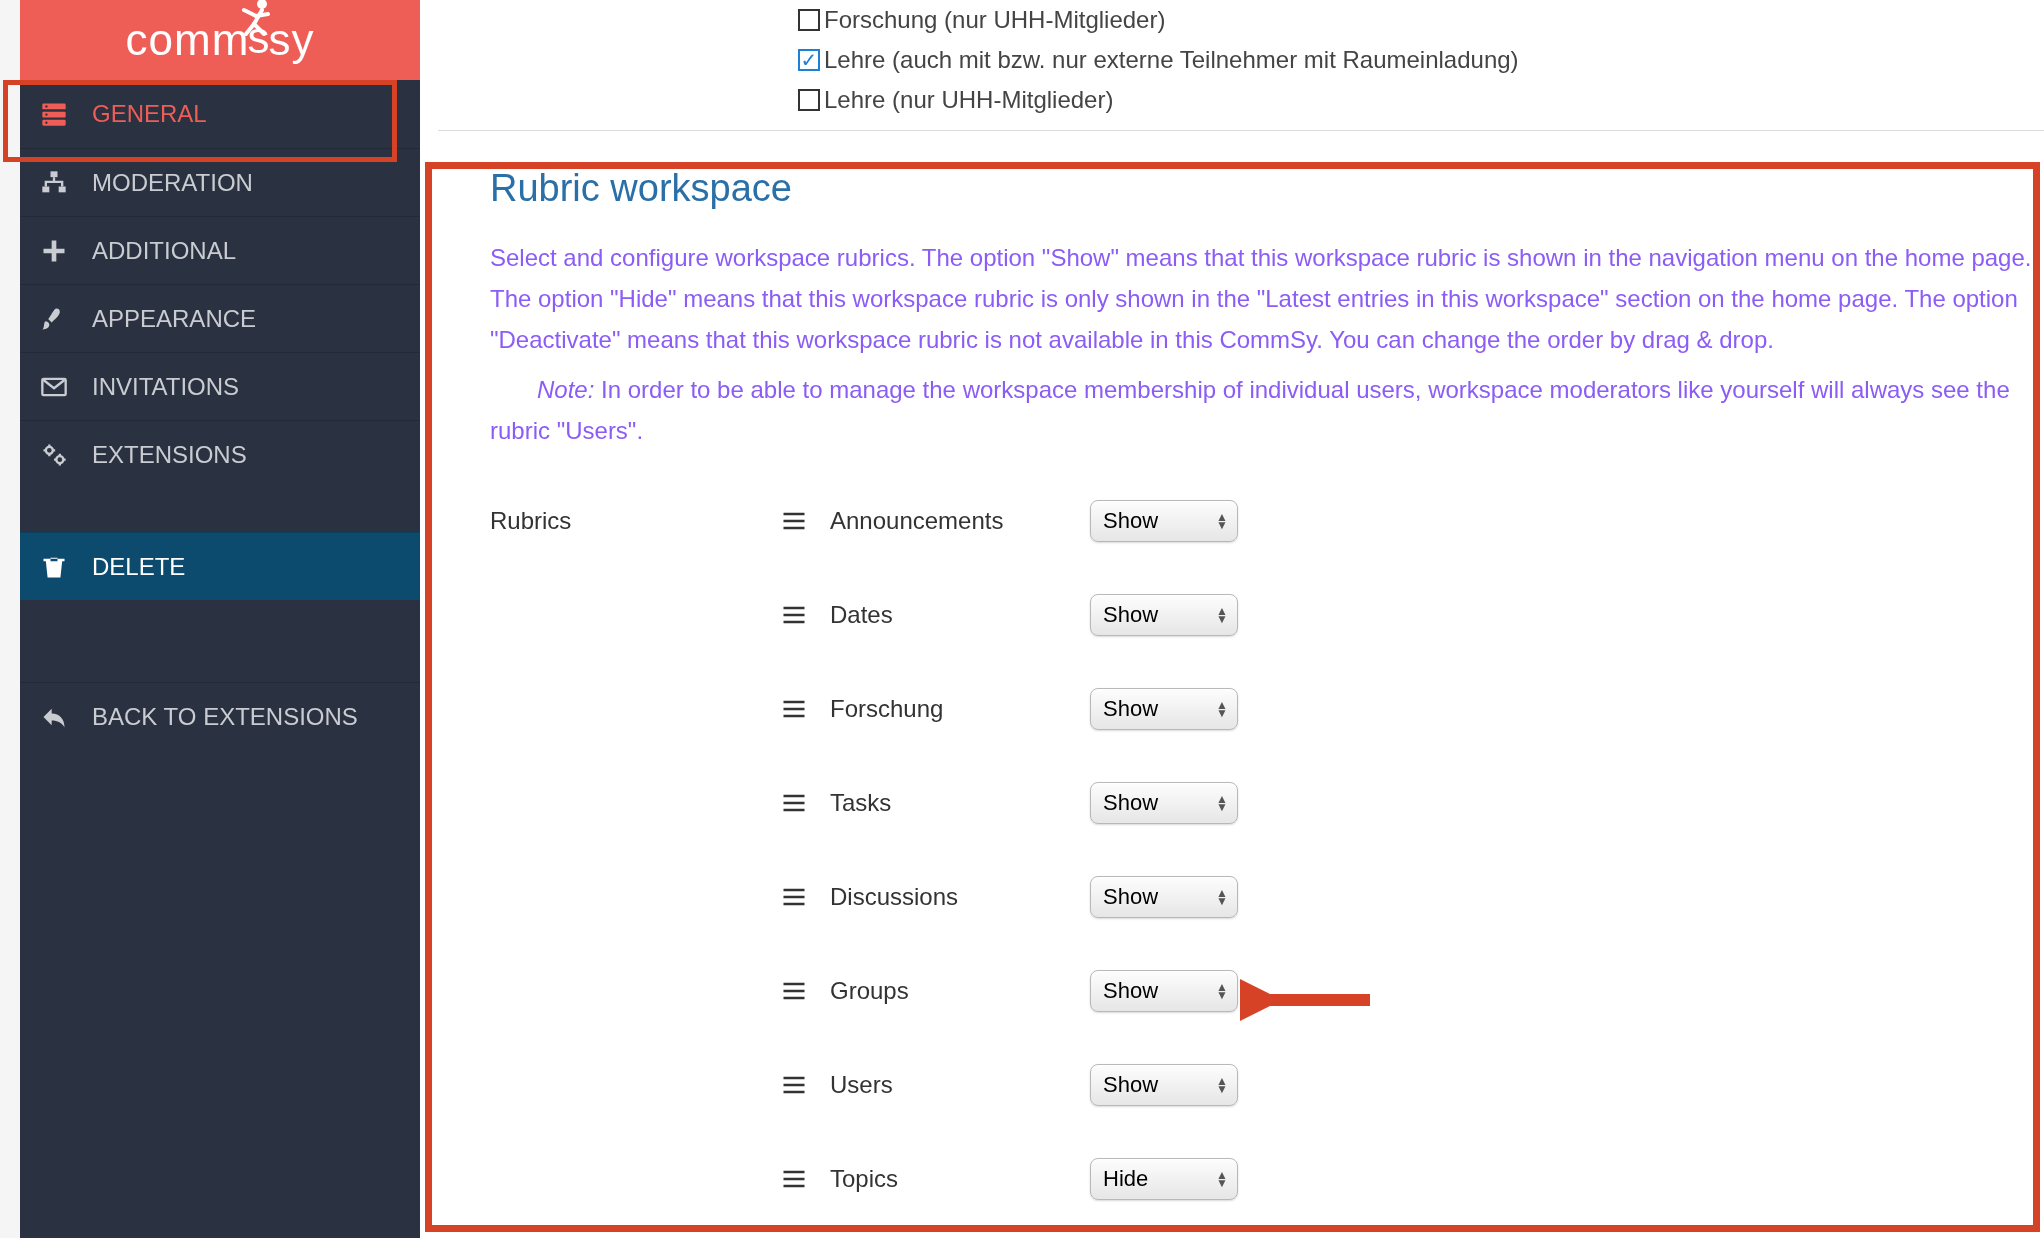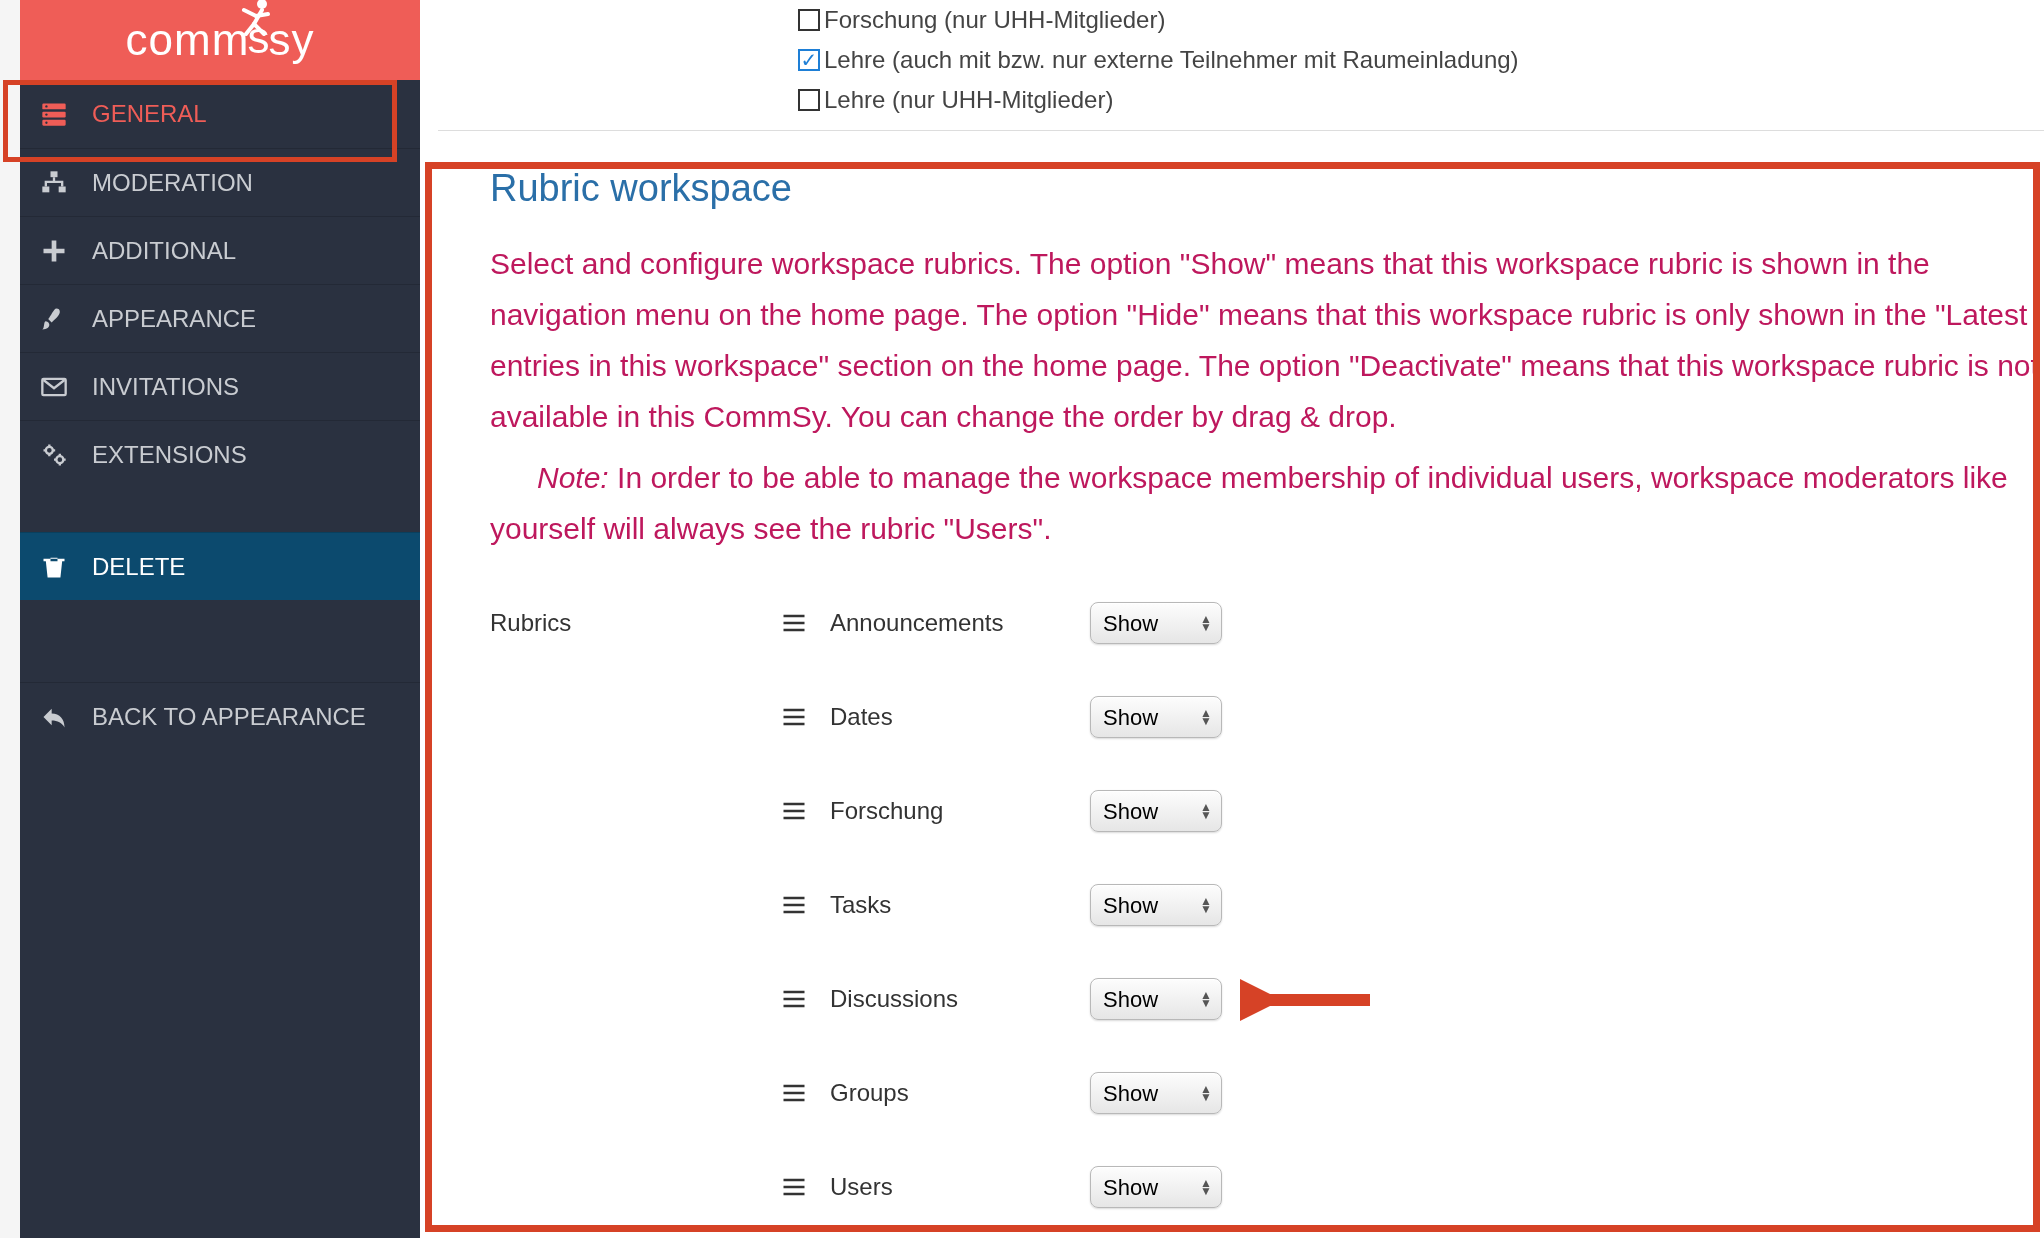--- a/index.html
+++ b/index.html
@@ -26,29 +26,29 @@
 
   
   .main { flex: 1; padding: 0 0 0 18px; overflow: hidden; position: relative; background:#fff; }
   .checkbox-block { padding: 0 0 10px 360px; border-bottom: 1px solid #ddd; margin-right: -20px;}
   .cb-row { display: flex; align-items: center; height: 40px; font-size: 24px; color: #444; }
   .cb { width: 22px; height: 22px; border: 2px solid #333; margin-right: 4px; display:flex; align-items:center; justify-content:center; font-size:20px; background:#fff; }
   .cb.checked { color:#1e7fd6; border-color:#1e7fd6;}
 
   .section { padding: 36px 0 0 52px; }
   .section h2 { color: #2a6fa8; font-size: 38px; font-weight: 400; margin-bottom: 28px; }
-  .section p { font-size: 30px; color: #be185d; line-height: 1.7; margin-bottom: 10px; }
+  .section p { font-size: 24px; color: #8b5cf6; line-height: 1.7; margin-bottom: 10px; }
   .section p.note b { font-style: italic; font-weight:400;margin-left:47px; }
 
   .rubric-table { display: grid; grid-template-columns: 290px 50px 260px 180px; row-gap: 52px; align-items: center; margin-top: 48px; font-size: 24px; color:#333;}
   .rubric-table .label-col { font-weight: 400; }
   .rubric-table .drag svg { display:block; }
   .rubric-table .name {}
 
-  .select-wrap { position: relative; width: 132px; }
+  .select-wrap { position: relative; width: 148px; }
   .select-wrap select {
     width: 100%; height: 42px; font-size: 22px; padding: 4px 30px 4px 12px;
     border: 1px solid #b8b8b8; border-radius: 8px;
     background: linear-gradient(#fdfdfd,#e6e6e6);
     appearance: none; -webkit-appearance:none; cursor:pointer;
     box-shadow: inset 0 1px 0 #fff, 0 1px 2px rgba(0,0,0,0.15);
   }
   .select-wrap .arrows { position:absolute; right:10px; top:50%; transform:translateY(-50%); pointer-events:none; font-size:12px; line-height:8px; color:#555; }
 
   
@@ -148,21 +148,21 @@
             </span>
             <span>DELETE</span>
           </li>
           <div class="gap"></div>
           <li>
             <span class="icon">
               <svg width="28" height="28" viewBox="0 0 24 24" fill="#c9ccd1">
                 <path d="M10 5L3 12l7 7v-4c5 0 9 2 11 6 0-7-4-12-11-12z"></path>
               </svg>
             </span>
-            <span>BACK TO APPEARANCE</span>
+            <span>BACK TO EXTENSIONS</span>
           </li>
         </ul>
   </aside>
 
   <main class="main">
     <div class="checkbox-block" id="cb-block">
           <div class="cb-row">
             <span class="cb "></span>
             <span>Forschung (nur UHH-Mitglieder)</span>
           </div>

